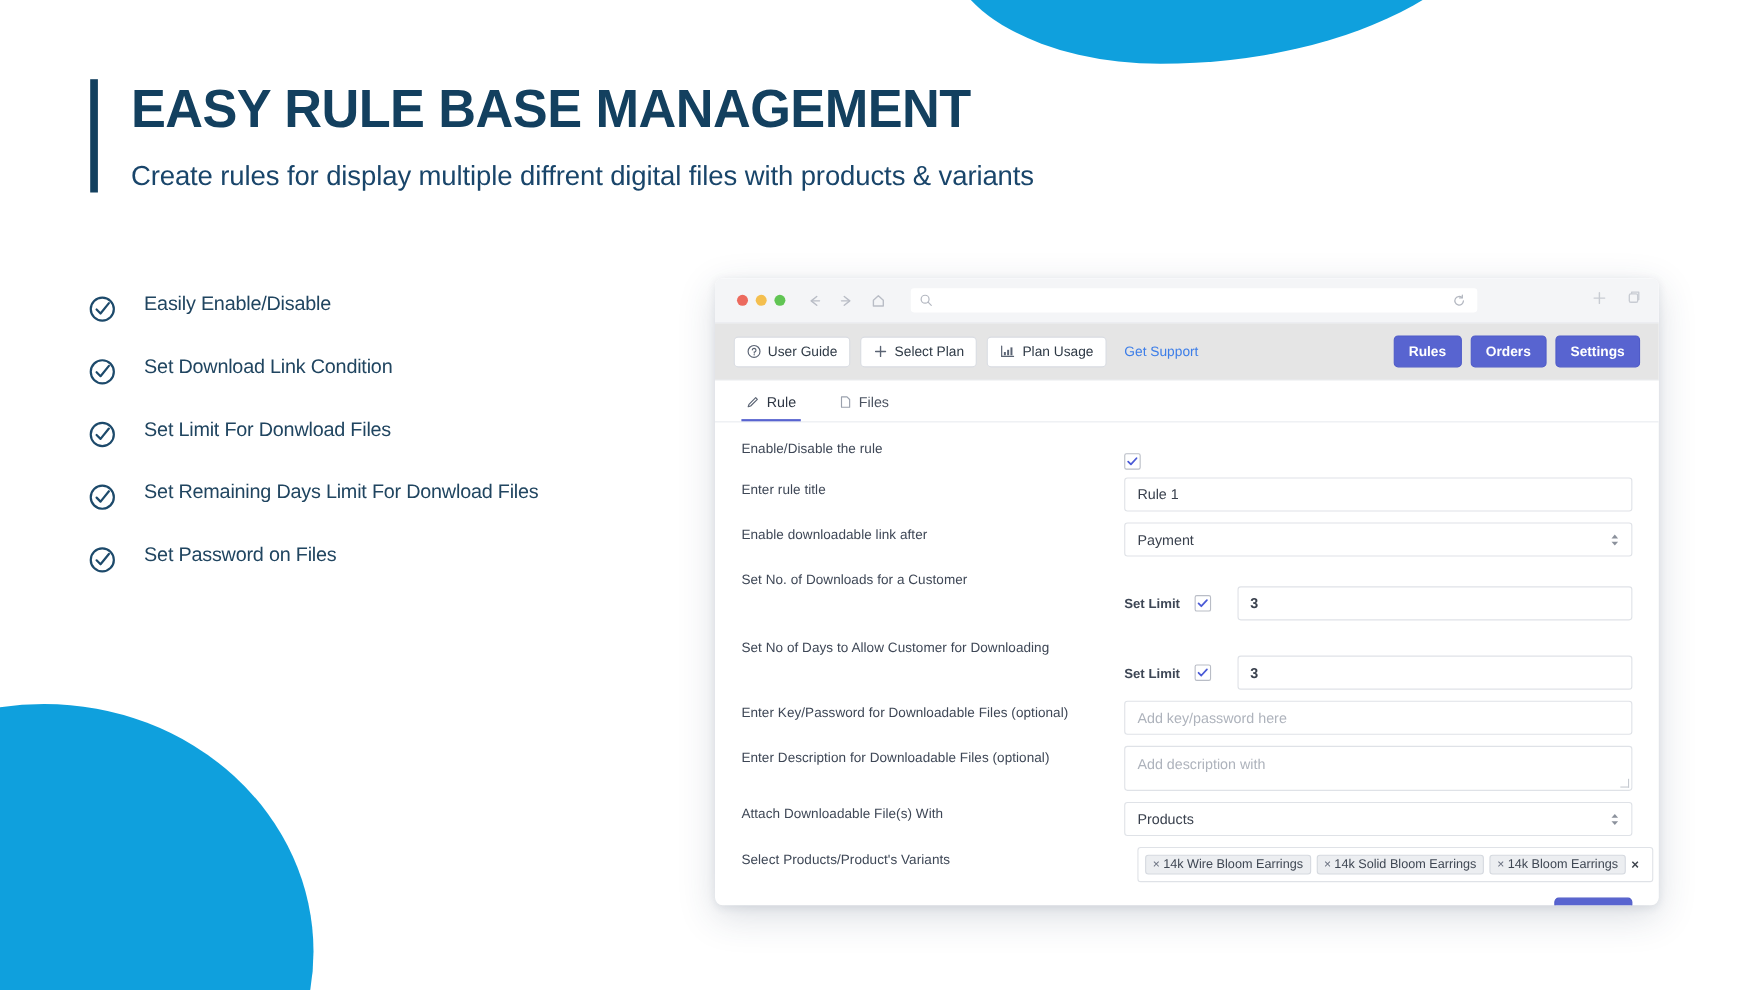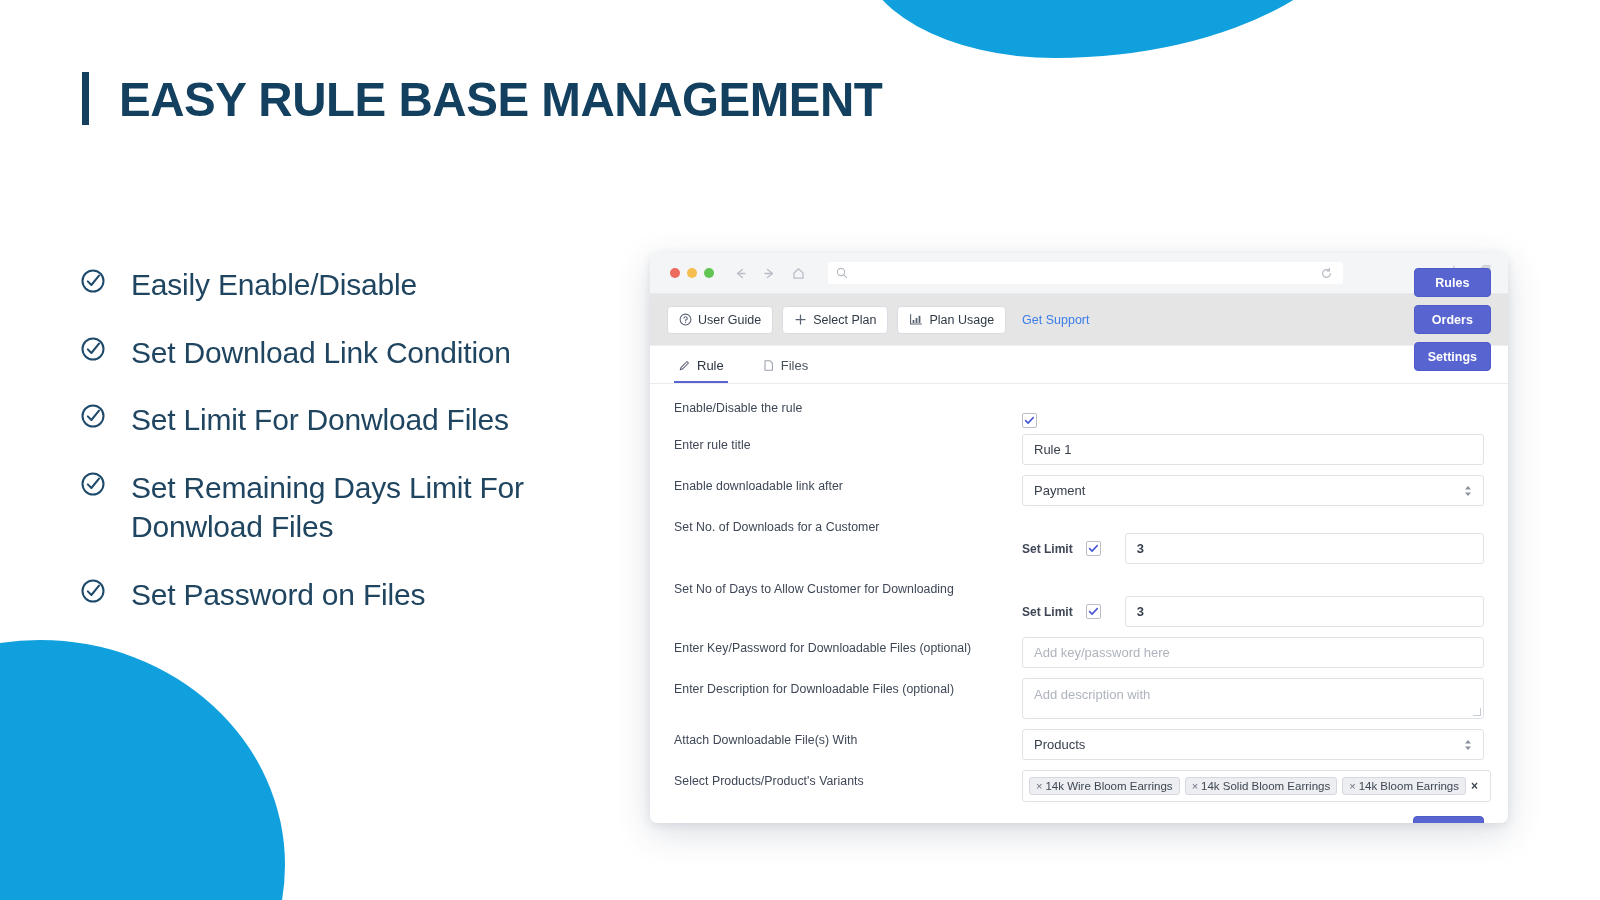--- a/index.html
+++ b/index.html
@@ -84,21 +84,21 @@
   }
   .feature-icon {
     flex: none;
     width: 26px;
     height: 26px;
     margin-right: 25px;
     margin-top: 3px;
   }
   .feature-icon svg { display: block; }
   .feature-label {
-    font-size: 30px;
+    font-size: 18px;
     color: #204560;
     line-height: 1.32;
     letter-spacing: -0.2px;
     font-weight: 400;
   }
 
   
   .browser {
     position: absolute;
     left: 650px;
@@ -167,21 +167,21 @@
     margin-right: 9px;
     white-space: nowrap;
   }
   .tb-btn svg { display: block; }
   .tb-link {
     font-size: 12.5px;
     color: #3d7ee8;
     margin-left: 7px;
     white-space: nowrap;
   }
-  .tb-right { margin-left: auto; display: flex; gap: 8px; flex-direction: column; }
+  .tb-right { margin-left: auto; display: flex; gap: 8px; }
   .tb-pill {
     height: 29px;
     min-width: 62px;
     background: #5864d0;
     border: 1px solid #4f5bc8;
     border-radius: 4px;
     color: #ffffff;
     font-size: 12.5px;
     font-weight: bold;
     display: flex;
@@ -335,20 +335,21 @@
 
 <div id="root">
 
   <div class="blob-top-inner"></div>
   <div class="blob-bottom"></div>
 
   <div class="headline-wrap">
     <div class="headline-bar"></div>
     <div class="headline-texts">
       <div class="headline-title">EASY RULE BASE MANAGEMENT</div>
+      <div class="headline-sub">Create rules for display multiple diffrent digital files with products &amp; variants</div>
     </div>
   </div>
 
   <div class="features">
     <div class="feature-row">
       <span class="feature-icon">
         <svg width="26" height="26" viewBox="0 0 26 26">
             <circle cx="13" cy="13" r="10.5" fill="none" stroke="#1d4a6b" stroke-width="2"></circle>
             <path d="M7.8 13.4 L11.4 17 L19 7.6" fill="none" stroke="#1d4a6b" stroke-width="2" stroke-linecap="round" stroke-linejoin="round"></path>
           </svg>
@@ -598,21 +599,21 @@
             <span class="select-caret">
               <svg width="8" height="12" viewBox="0 0 8 12">
                   <path d="M4 1 L7 4.5 L1 4.5 Z" fill="#8b919c"></path>
                   <path d="M4 11 L7 7.5 L1 7.5 Z" fill="#8b919c"></path>
                 </svg>
             </span>
           </div>
         </div>
       </div>
 
-      <div class="frow" style="margin-bottom:0;">
+      <div class="frow" style="margin-bottom:0;gap:12px;">
         <div class="flabel">Select Products/Product's Variants</div>
         <div class="fcontrol">
           <div class="tagbox">
             <span class="tag">
               <span class="x">×</span>
               <span>14k Wire Bloom Earrings</span>
             </span>
             <span class="tag">
               <span class="x">×</span>
               <span>14k Solid Bloom Earrings</span>

